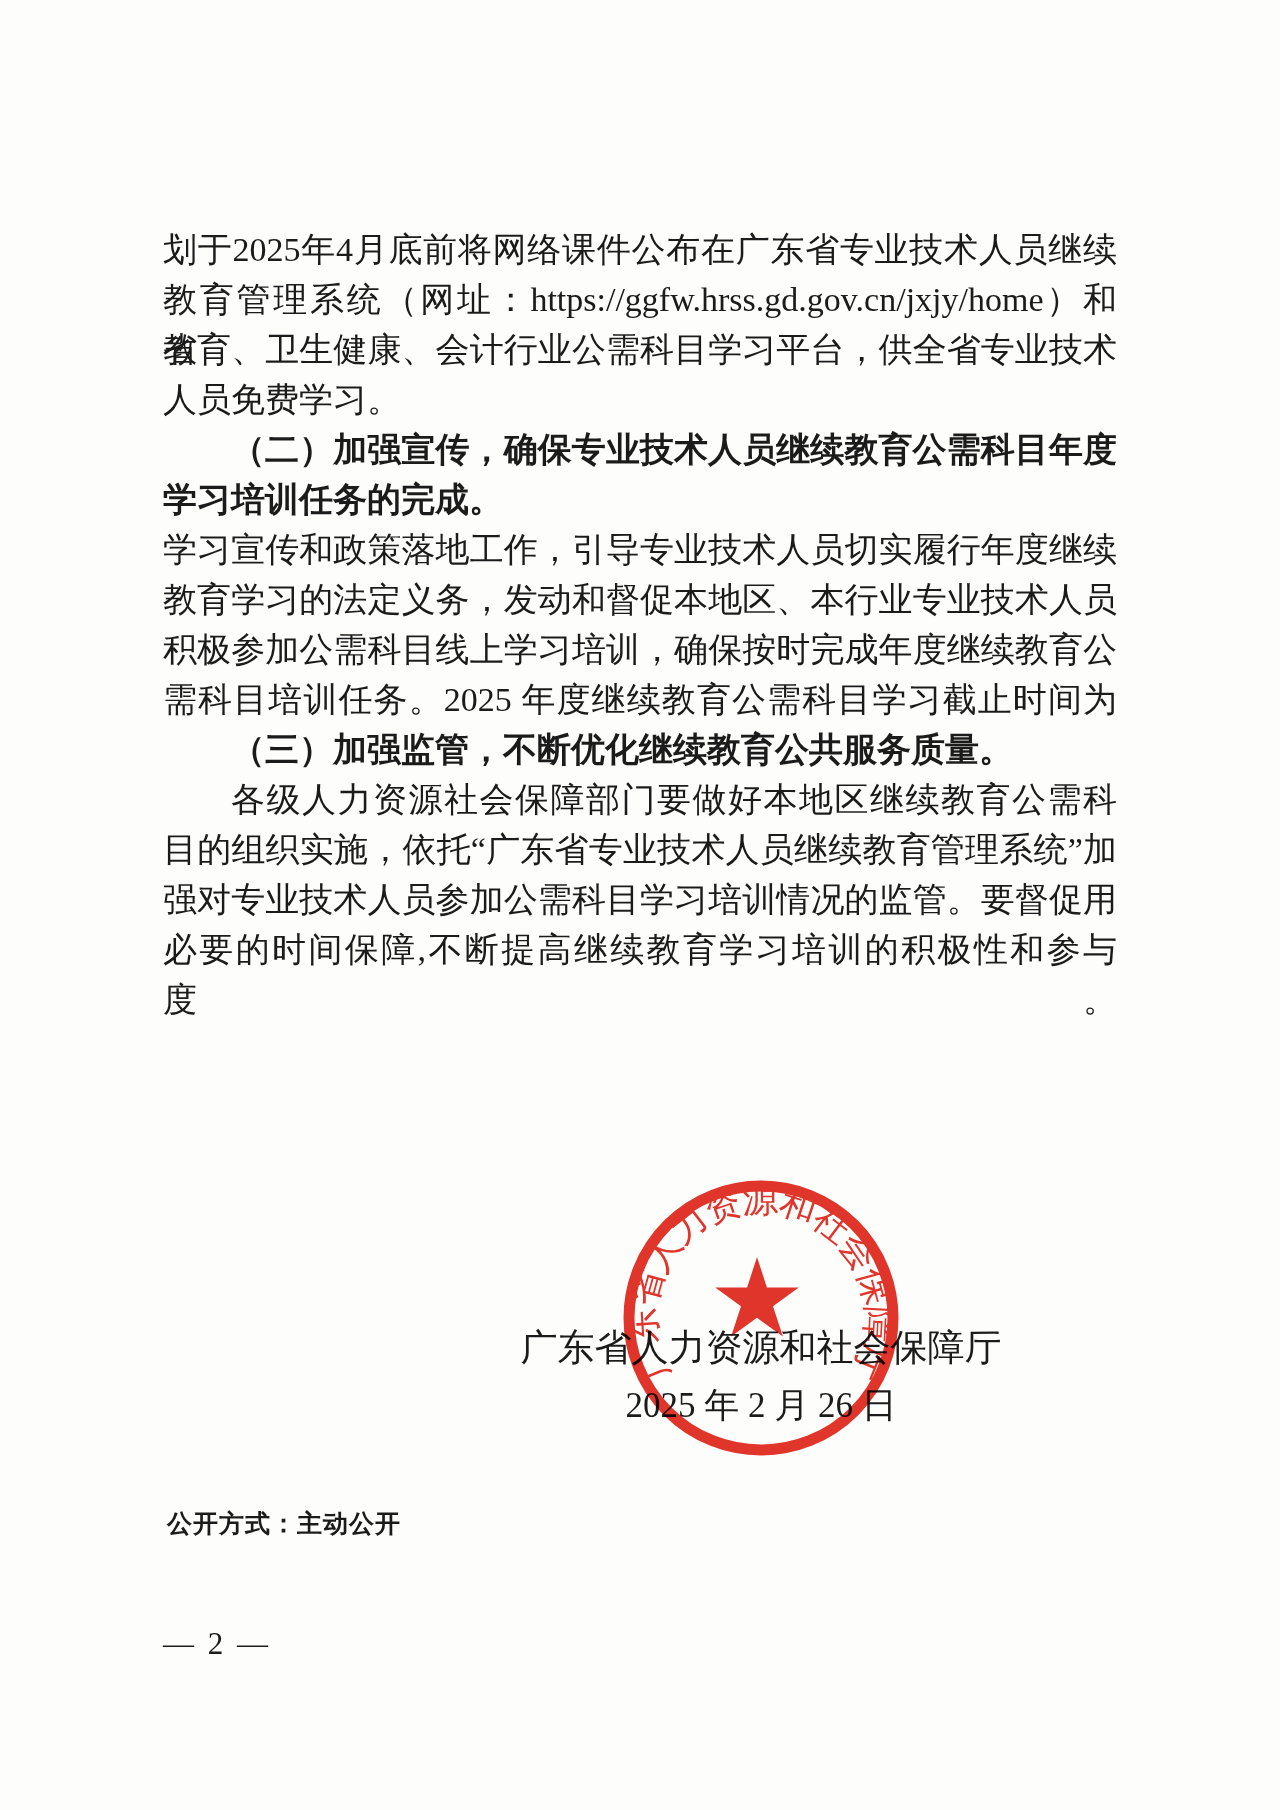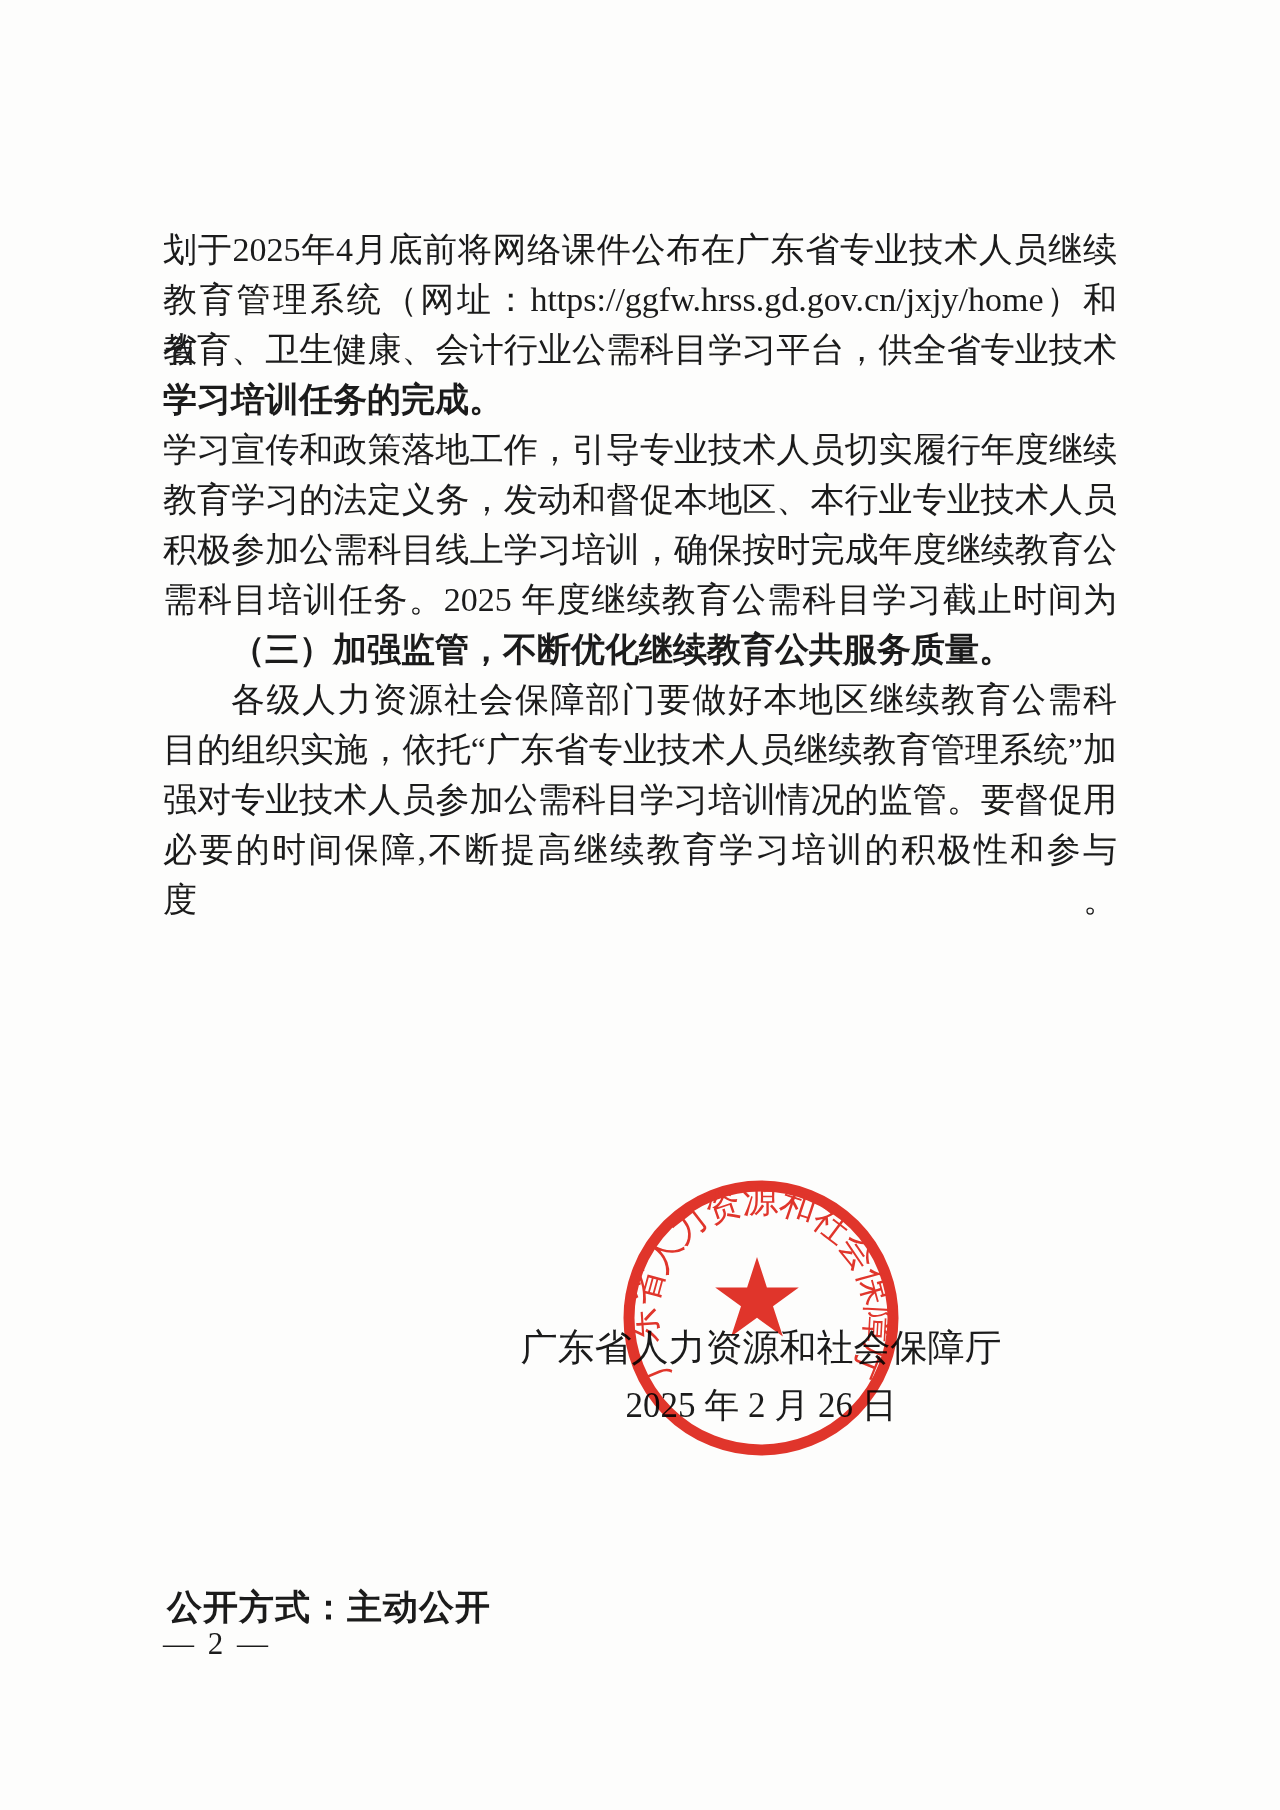--- a/index.html
+++ b/index.html
@@ -56,24 +56,24 @@
     pointer-events:none;
   }
   .seal-arc-text{
     font-family:"Liberation Serif","DejaVu Serif",serif;
     font-size:36px;
     font-weight:500;
   }
   
   .disclosure{
     position:absolute;
-    left:167px;top:1584px;
+    left:167px;top:1500px;
     font-family:"Liberation Sans","DejaVu Sans",sans-serif;
     font-weight:bold;
-    font-size:35px;line-height:46px;
+    font-size:25px;line-height:46px;
     letter-spacing:1px;
     white-space:nowrap;
   }
   .page-number{
     position:absolute;
     left:163px;top:1624px;
     font-size:31px;line-height:40px;
     letter-spacing:3px;
     white-space:nowrap;
   }
@@ -81,20 +81,22 @@
 </head>
 <body>
 
 <div class="page">
 
   <div class="doc-body">
 
   <div class="line justify">划于2025年4月底前将网络课件公布在广东省专业技术人员继续</div>
       <div class="line justify">教育管理系统（网址：https://ggfw.hrss.gd.gov.cn/jxjy/home）和省</div>
       <div class="line justify">教育、卫生健康、会计行业公需科目学习平台，供全省专业技术</div>
+      <div class="line">人员免费学习。</div>
+      <div class="line bold indent justify">（二）加强宣传，确保专业技术人员继续教育公需科目年度</div>
       <div class="line bold">学习培训任务的完成。</div>
       <div class="line justify">学习宣传和政策落地工作，引导专业技术人员切实履行年度继续</div>
       <div class="line justify">教育学习的法定义务，发动和督促本地区、本行业专业技术人员</div>
       <div class="line justify">积极参加公需科目线上学习培训，确保按时完成年度继续教育公</div>
       <div class="line justify">需科目培训任务。2025 年度继续教育公需科目学习截止时间为</div>
       <div class="line bold indent">（三）加强监管，不断优化继续教育公共服务质量。</div>
       <div class="line indent justify">各级人力资源社会保障部门要做好本地区继续教育公需科</div>
       <div class="line justify">目的组织实施，依托“广东省专业技术人员继续教育管理系统”加</div>
       <div class="line justify">强对专业技术人员参加公需科目学习培训情况的监管。要督促用</div>
       <div class="line justify">必要的时间保障,不断提高继续教育学习培训的积极性和参与度。</div>

